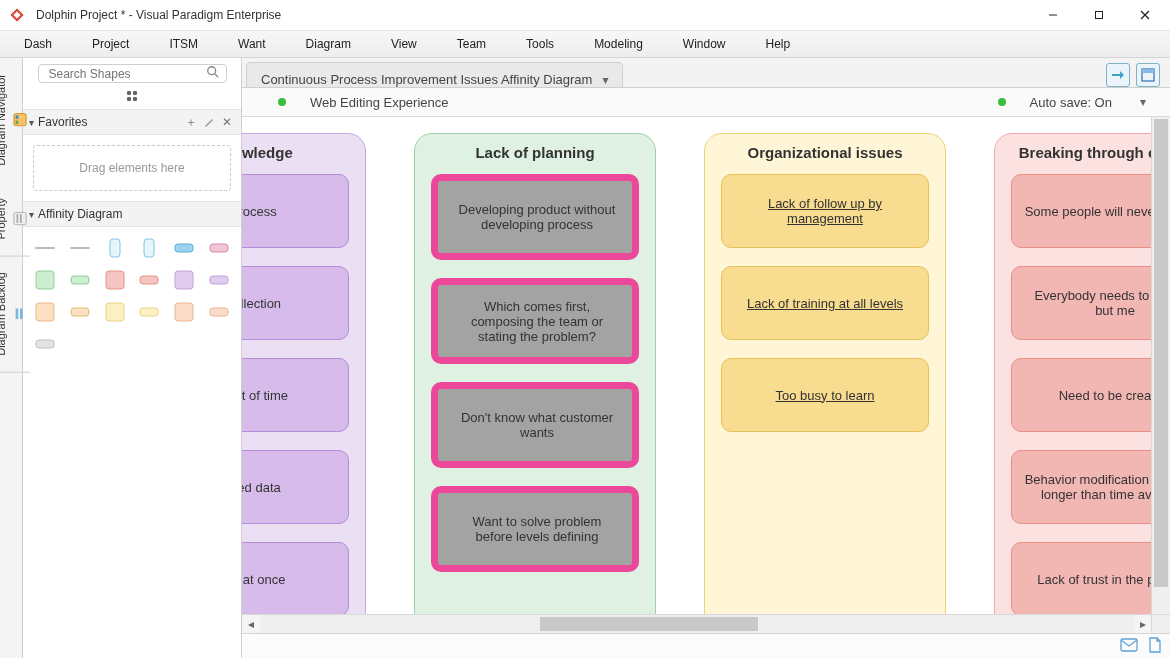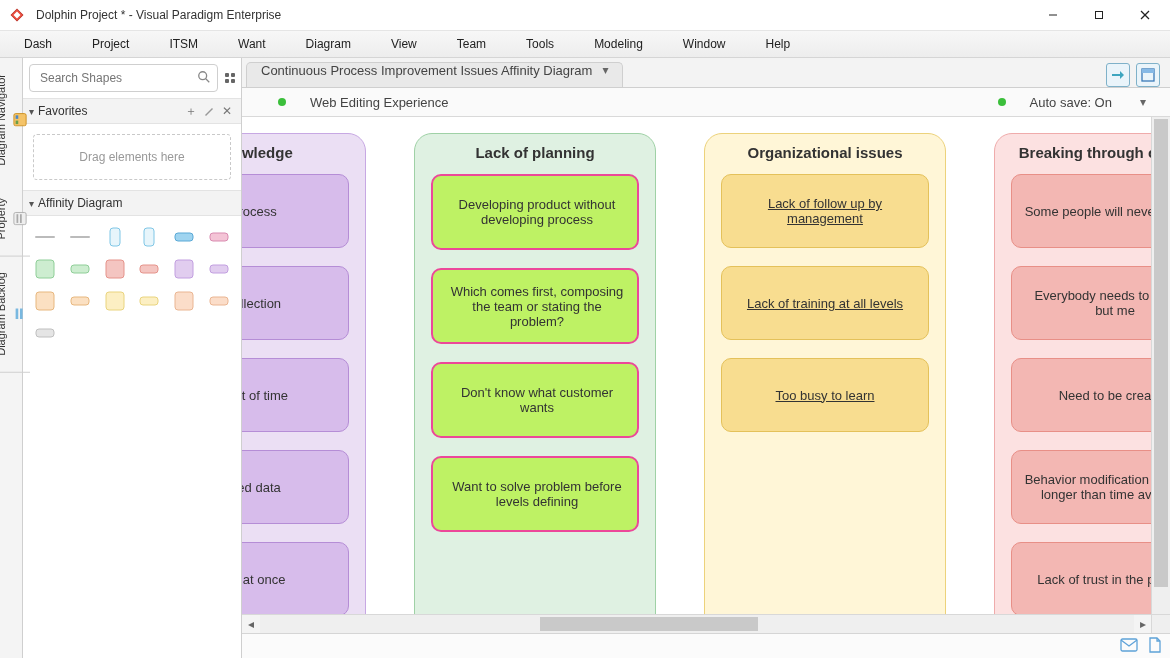--- a/index.html
+++ b/index.html
@@ -110,20 +110,21 @@
     background: #fff;
     display: flex;
     flex-direction: column;
   }
   
   .search-wrap {
     padding: 6px 6px 6px 6px;
     display: flex;
     gap: 6px;
     align-items: center;
+    flex-direction: column;
   }
   .search-box {
     flex: 1;
     height: 26px;
     border: 1px solid #cfcfcf;
     border-radius: 4px;
     display: flex;
     align-items: center;
     padding: 0 6px 0 8px;
     background: #fff;
@@ -224,21 +225,21 @@
     padding: 0 10px 0 4px;
   }
   .diagram-tab {
     height: 24px;
     padding: 0 14px;
     background: #e9e9e9;
     border: 1px solid #cfcfcf;
     border-bottom: none;
     border-radius: 5px 5px 0 0;
     display: flex;
-    align-items: flex-start;
+    align-items: flex-end;
     font-size: 13px;
     color: #444;
     margin-right: 4px;
   }
   .diagram-tab .chev { margin-left: 10px; font-size: 12px; color: #666; }
   .diagram-tabs .spacer { flex: 1; }
   .top-right-icon {
     width: 22px; height: 22px; border: 1px solid #7fb1c9;
     border-radius: 3px; margin-left: 6px;
     display: flex; align-items: center; justify-content: center;
@@ -310,21 +311,21 @@
     text-align: center;
     margin-bottom: 18px;
   }
   .card:last-child { margin-bottom: 0; }
 
   
   .g-purple  { background: rgba(190,150,220,.3); border: 1px solid #c7a8e3; }
   .c-purple  { background: #d7bceb; border: 1px solid #b58dd6; }
 
   .g-green   { background: rgba(150,210,160,.3); border: 1px solid #9fd1a6; }
-  .c-green   { background: #bef264; border: 2px solid #ec4899; padding-left: 16px; }
+  .c-green   { background: #a3a3a3; border: 7px solid #ec4899; padding-left: 16px; }
 
   .g-yellow  { background: rgba(255,230,140,.35); border: 1px solid #ecd27b; }
   .c-yellow  { background: #f8dd90; border: 1px solid #e4c15a; text-decoration: underline; }
 
   .g-red     { background: rgba(245,170,170,.35); border: 1px solid #efabab; }
   .c-red     { background: #f3b7b3; border: 1px solid #e88f87; }
 
   
   .hscroll {
     position: absolute;

